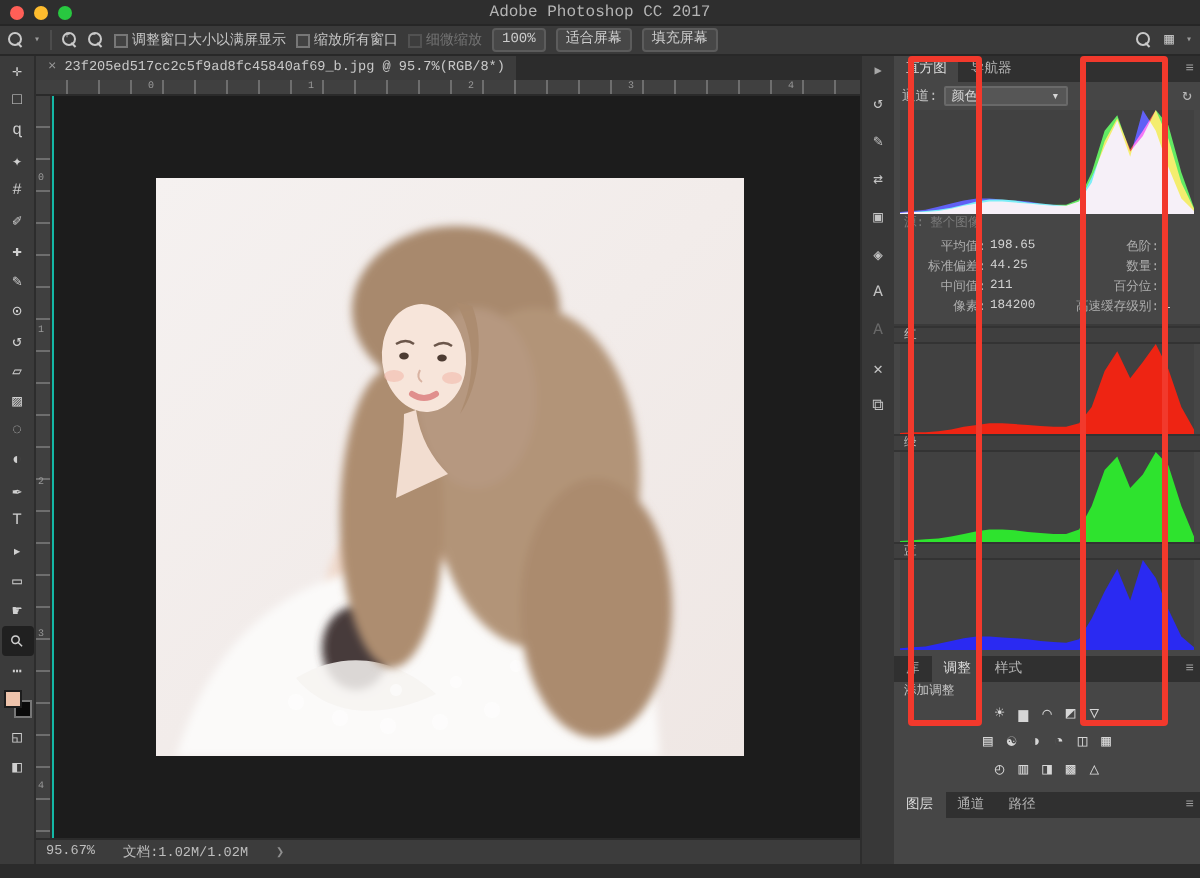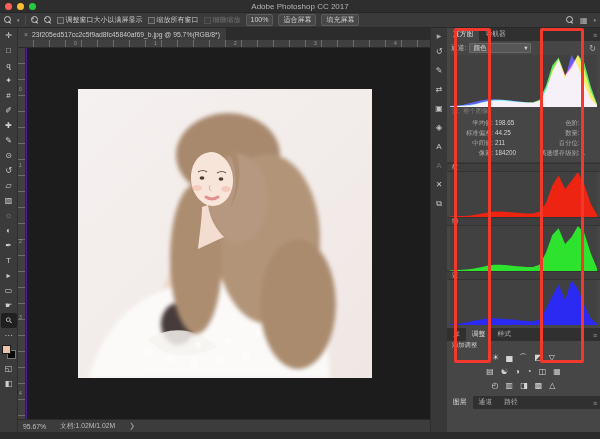--- a/index.html
+++ b/index.html
@@ -1,19 +1,19 @@
 <!DOCTYPE html>
 <html><head>
 <meta charset="utf-8">
 <style>
   * { margin:0; padding:0; box-sizing:border-box; }
   html,body { width:600px; height:439px; overflow:hidden; background:#323232;
     font-family:"Liberation Sans","DejaVu Sans",sans-serif; }
   .abs { position:absolute; }
-  #app { position:relative; width:600px; height:439px; background:#4c1d95; }
+  #app { position:relative; width:600px; height:439px; background:#14b8a6;font-family:Liberation Mono, monospace; }
 
   
   #titlebar { left:0; top:0; width:600px; height:13px; background:#2e2e2e;
     display:flex; align-items:center; border-bottom:1px solid #262626; }
   .tdot { width:7px; height:7px; border-radius:50%; margin-left:5px; }
   #title-text { position:absolute; left:0; right:0; text-align:center;
     font-size:8px; color:#b4b4b4; }
 
   
   #optionsbar { left:0; top:13px; width:600px; height:15px; background:#3a3a3a;

